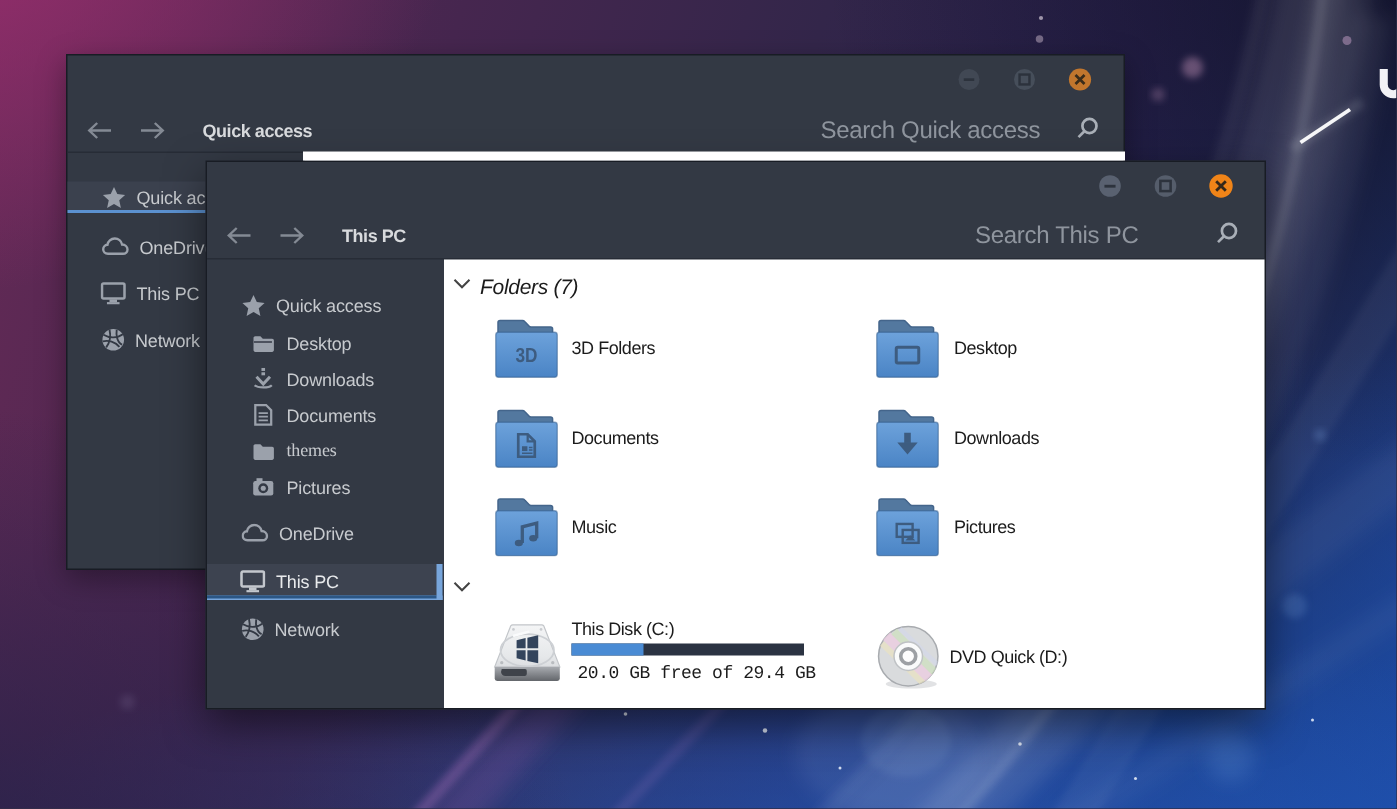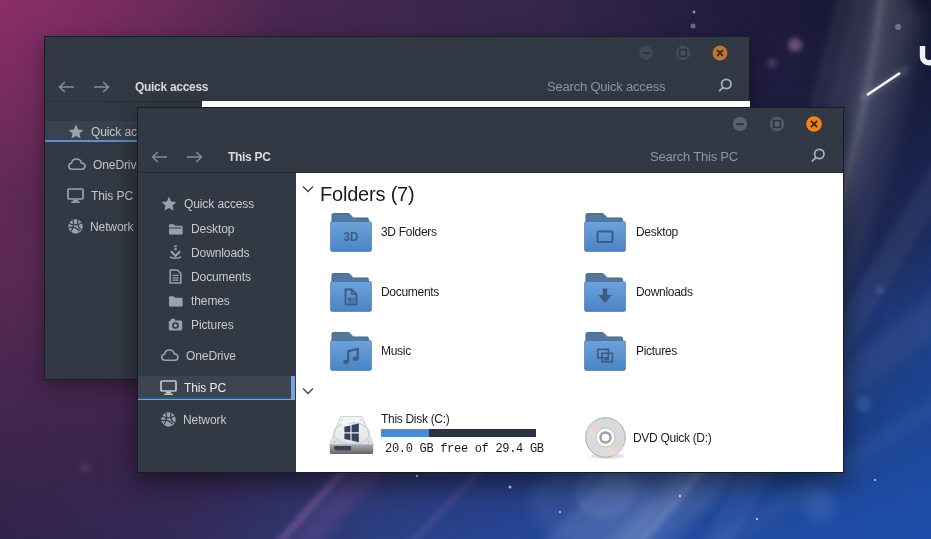--- a/index.html
+++ b/index.html
@@ -11,24 +11,24 @@
       radial-gradient(660px 560px at 103% -6%, rgba(13,10,25,0.75), rgba(13,10,25,0) 62%),
       radial-gradient(620px 450px at -6% -12%, rgba(155,46,111,1), rgba(155,46,111,0) 58%),
       radial-gradient(760px 560px at -8% 114%, rgba(35,33,72,1), rgba(35,33,72,0) 62%),
       radial-gradient(900px 210px at 62% 104%, rgba(37,90,190,0.55), rgba(37,90,190,0) 70%),
       radial-gradient(1300px 620px at 104% 114%, rgba(28,78,170,1), rgba(28,78,170,0) 62%),
       linear-gradient(108deg, #652a56 0%, #46264f 28%, #33264a 50%, #292453 70%, #1f2c5c 86%, #1c4190 100%);
   }
   .abs { position:absolute; }
   .win { position:absolute; background:#333944; border:1px solid #181c24; }
   .titletext { font-weight:bold; font-size:12px; color:#d8dadd; letter-spacing:-0.3px; }
-  .searchtext { font-size:13px; color:#8f959e; letter-spacing:-0.2px; }
+  .searchtext { font-size:16px; color:#8f959e; letter-spacing:-0.2px; }
   .sbtext { font-size:12px; color:#c7cace; letter-spacing:-0.1px; }
   .label { font-size:12px; color:#1c1c1c; letter-spacing:-0.3px; }
-  .head { font-size:20px; color:#1b1b1b; letter-spacing:-0.2px; }
+  .head { font-size:14px; color:#1b1b1b; letter-spacing:-0.2px;font-style:italic; }
   .row { position:absolute; display:flex; align-items:center; }
   .row svg { flex:none; }
 </style>
 </head>
 <body>
 <div class="bg"></div>
 
 <svg class="abs" style="left:0;top:0;" width="931" height="539" viewBox="0 0 931 539">
   <defs>
       <filter id="b6" x="-30%" y="-30%" width="160%" height="160%">
@@ -187,21 +187,21 @@
       </svg>
     <span class="sbtext" style="margin-left:8px;">Downloads</span>
   </div>
   <div class="row" style="left:31px; top:159px; height:19px;">
     <svg width="13" height="15" viewBox="0 0 13 15">
         <path d="M1.2 1 h7.2 l3.4 3.4 v9.6 h-10.6 z" fill="none" stroke="#9ba1ab" stroke-width="1.5"></path>
         <path d="M3.4 6.4 h6.2 M3.4 8.8 h6.2 M3.4 11.2 h6.2" stroke="#9ba1ab" stroke-width="1.2"></path>
       </svg>
     <span class="sbtext" style="margin-left:9px;">Documents</span>
   </div>
-  <div class="row" style="left:30px; top:183px; height:19px;">
+  <div class="row" style="left:30px; top:183px; height:19px;font-family:Liberation Serif, serif;">
     <svg width="15" height="12" viewBox="0 0 15 12">
         <path d="M1 2.4 c0-.7.5-1.2 1.2-1.2 h3.4 l1.6 1.6 h6.2 c.7 0 1.2.5 1.2 1.2 v6.4 c0 .7-.5 1.2-1.2 1.2 H2.2 c-.7 0-1.2-.5-1.2-1.2 z" fill="#9ba1ab"></path>
       </svg>
     <span class="sbtext" style="margin-left:8px;">themes</span>
   </div>
   <div class="row" style="left:30px; top:207px; height:19px;">
     <svg width="15" height="13" viewBox="0 0 15 13">
         <rect x="0.8" y="2.6" width="13.4" height="9.8" rx="1.5" fill="#9ba1ab"></rect>
         <rect x="3" y="0.8" width="4" height="2.4" fill="#9ba1ab"></rect>
         <circle cx="7.5" cy="7.5" r="3.3" fill="#333944"></circle>

